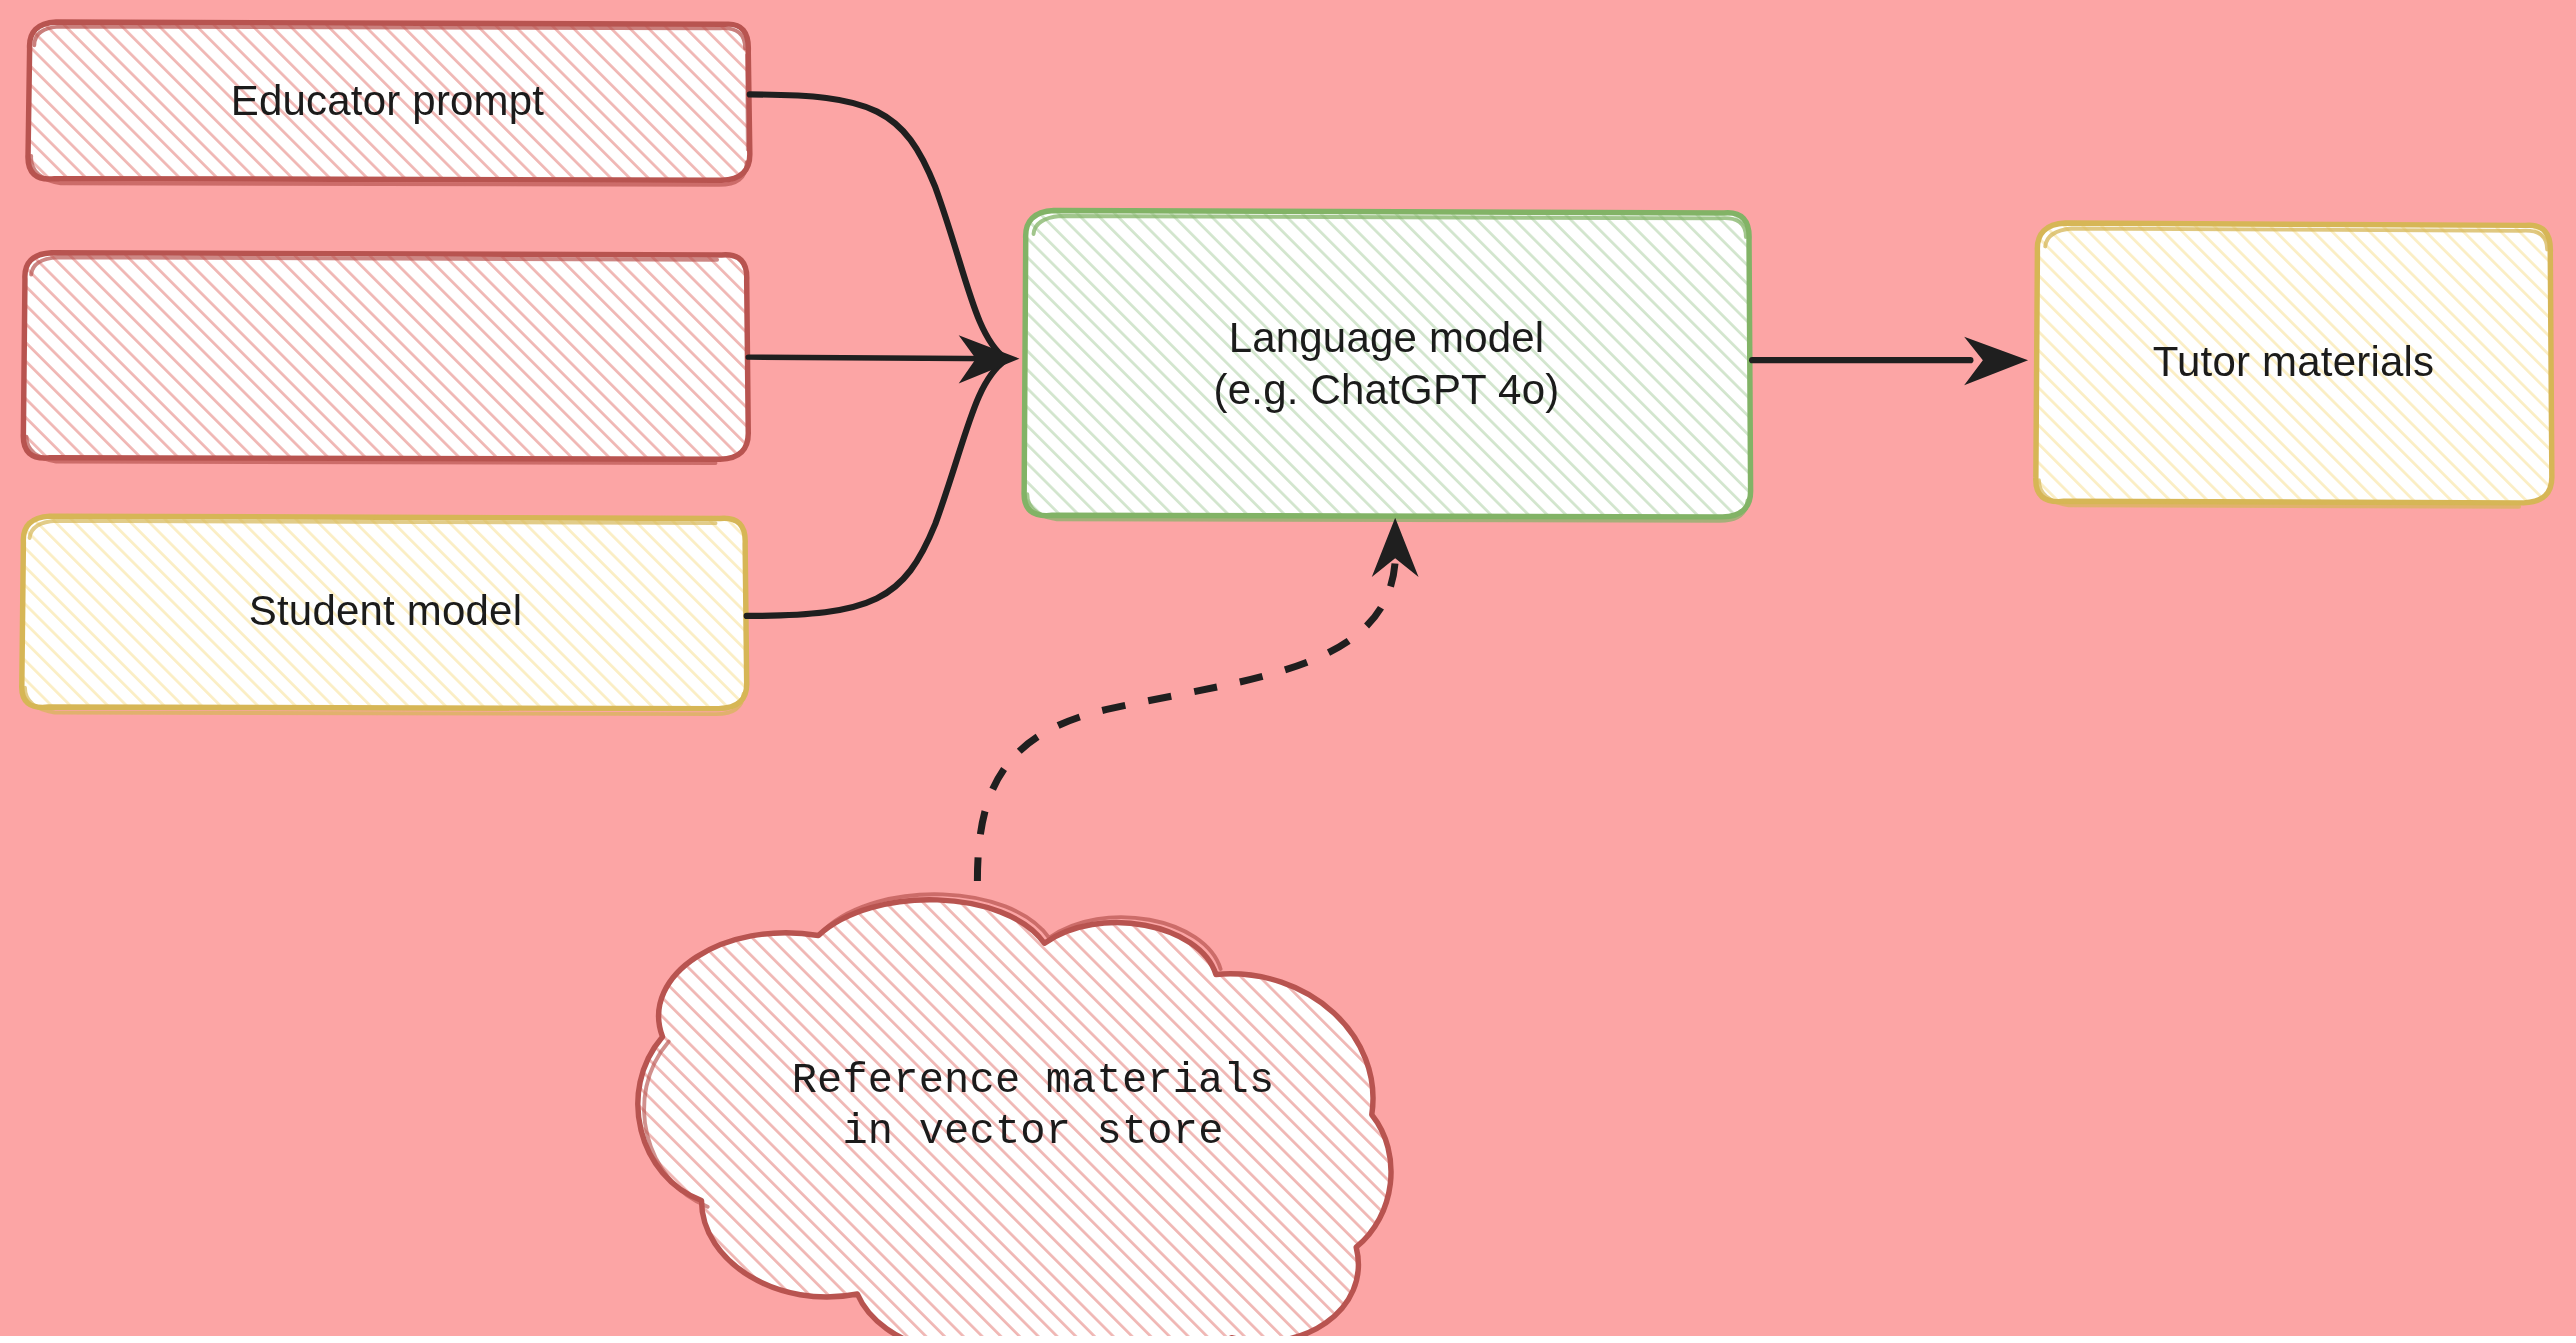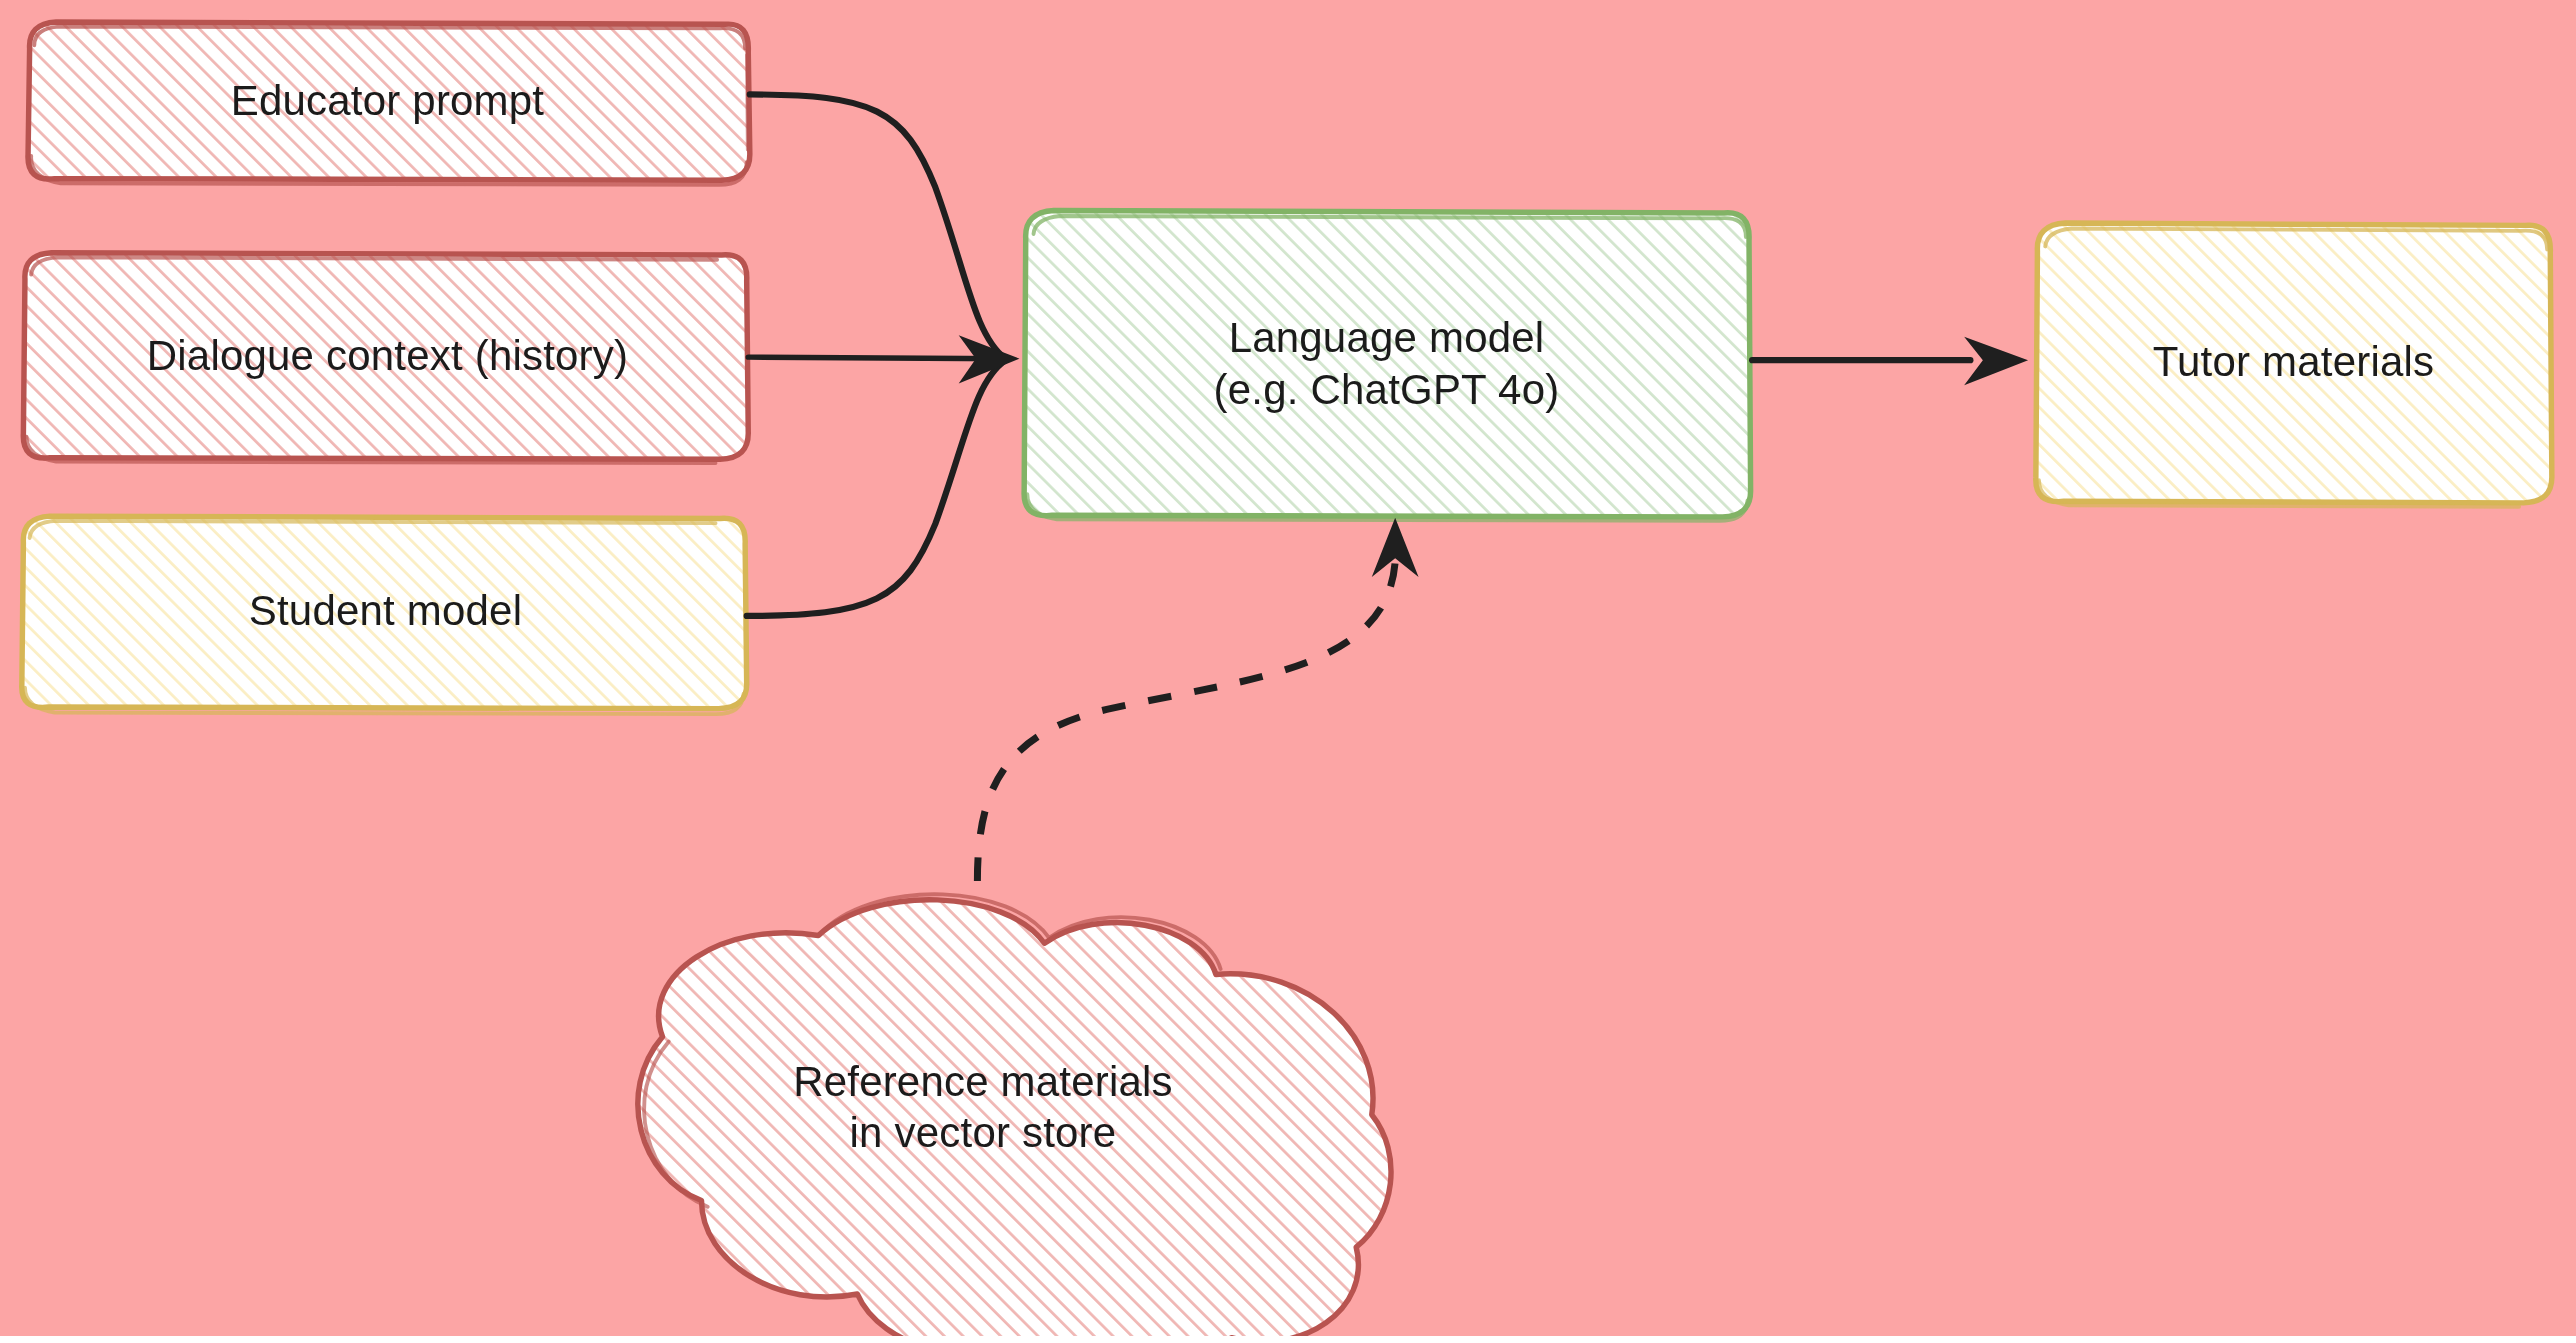--- a/index.html
+++ b/index.html
@@ -167,26 +167,25 @@
 
     <g>
       <path d="M 1254 1130 C 1254 1010 1290 940 1420 910
                C 1600 870 1780 860 1790 720" fill="none" stroke="#1f1f1f" stroke-width="9" stroke-linecap="butt" stroke-dasharray="30 30"></path>
       <path d="M 1760 740 L 1790 664 L 1820 740 L 1790 716 Z" fill="#1f1f1f"></path>
     </g>
   </svg>
 
   <div class="node-label" style="left:22px; top:20px; width:731px; height:162px;">Educator prompt</div>
 
-  <div class="node-label" style="left:22px; top:251px; width:731px; height:209px;">Dialogue context (history)</div>
 
   <div class="node-label" style="left:20px; top:513px; width:731px; height:196px;">Student model</div>
 
   <div class="node-label" style="left:1021px; top:209px; width:731px; height:309px;text-align:center;">Language model
 (e.g. ChatGPT 4o)</div>
 
   <div class="node-label" style="left:2033px; top:221px; width:521px; height:282px;">Tutor materials</div>
 
-  <div class="node-label" style="left:636px; top:990px; width:694px; height:234px;">Reference materials
+  <div class="node-label" style="left:686px; top:990px; width:694px; height:234px;font-family:Liberation Mono, monospace;">Reference materials
 in vector store</div>
 
 </div>
 
 
 </body></html>

